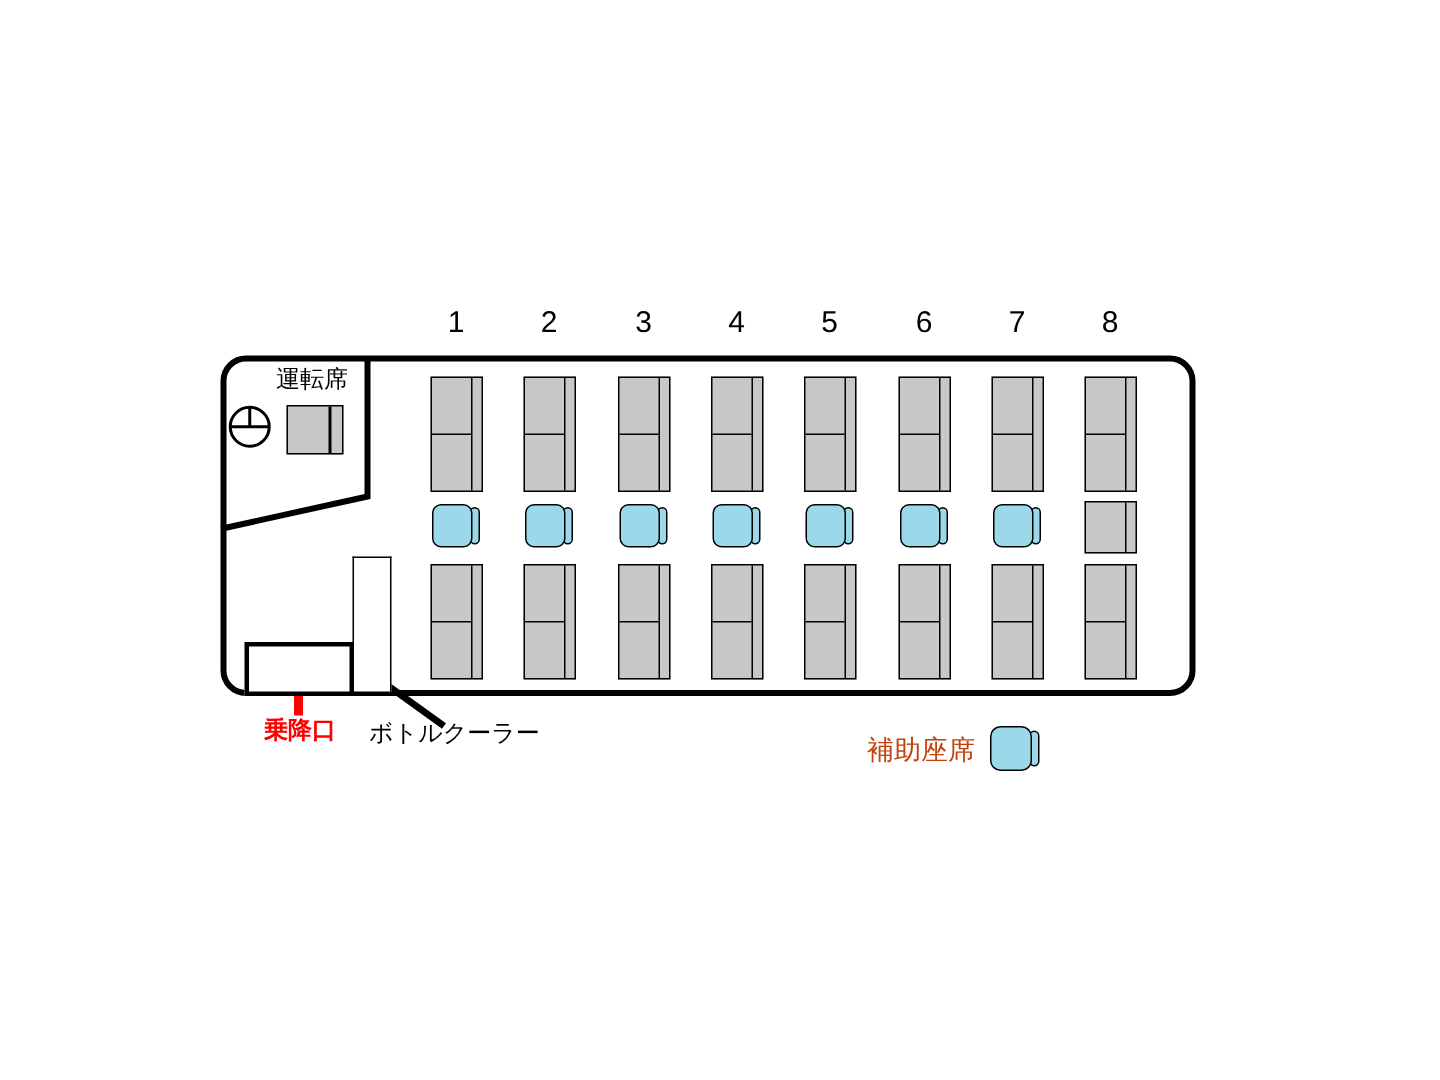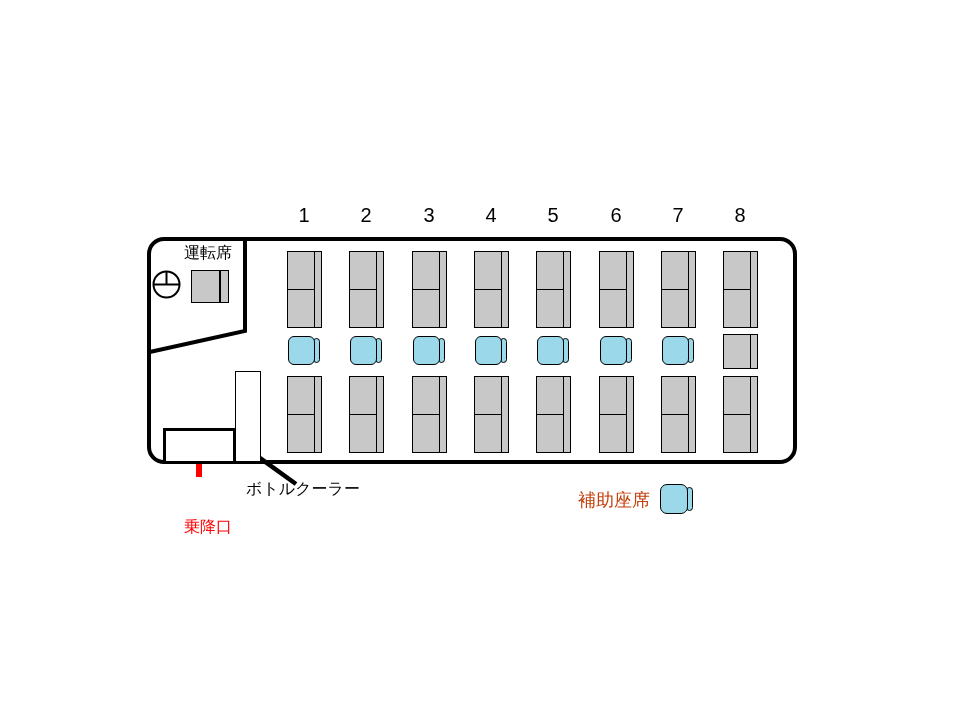--- a/index.html
+++ b/index.html
@@ -21,22 +21,22 @@
   .wheel-spoke { stroke:#000; stroke-width:2; }
   .red-arrow { fill:var(--red,#f00); }
   .black-arrow-shaft { stroke:#000; stroke-width:4.5; }
   .black-arrow-head { fill:#000; }
 
   
   .num-label { position:absolute; top:204px; width:34px; text-align:center;
     font-size:20px; font-weight:500; color:#000; }
   .driver-label { position:absolute; left:184px; top:243px; width:62px; text-align:left;
     font-size:16px; color:#000; }
-  .entrance-label { position:absolute; left:168px; top:477px; width:64px; text-align:right;
-    font-size:16px; font-weight:normal; color:var(--red,#f00);margin-top:40px; }
+  .entrance-label { position:absolute; left:168px; top:477px; width:64px; text-align:center;
+    font-size:16px; font-weight:bold; color:var(--red,#f00); }
   .cooler-label { position:absolute; left:246px; top:479px; font-size:16px; color:#000; }
   .legend-label { position:absolute; left:578px; top:488px; font-size:18px; color:#c2410c; }
 
   
   .seat {
     position:absolute; width:35px; background:var(--gray,#c8c8c8);
     border:1.5px solid #000; box-sizing:border-box;
   }
   .seat .strip-line { position:absolute; top:0; bottom:0; left:25.5px; width:1.5px; background:#000; }
   .seat .divider { position:absolute; left:0; width:25.5px; top:50%; height:1.5px; margin-top:-0.75px; background:#000; }

